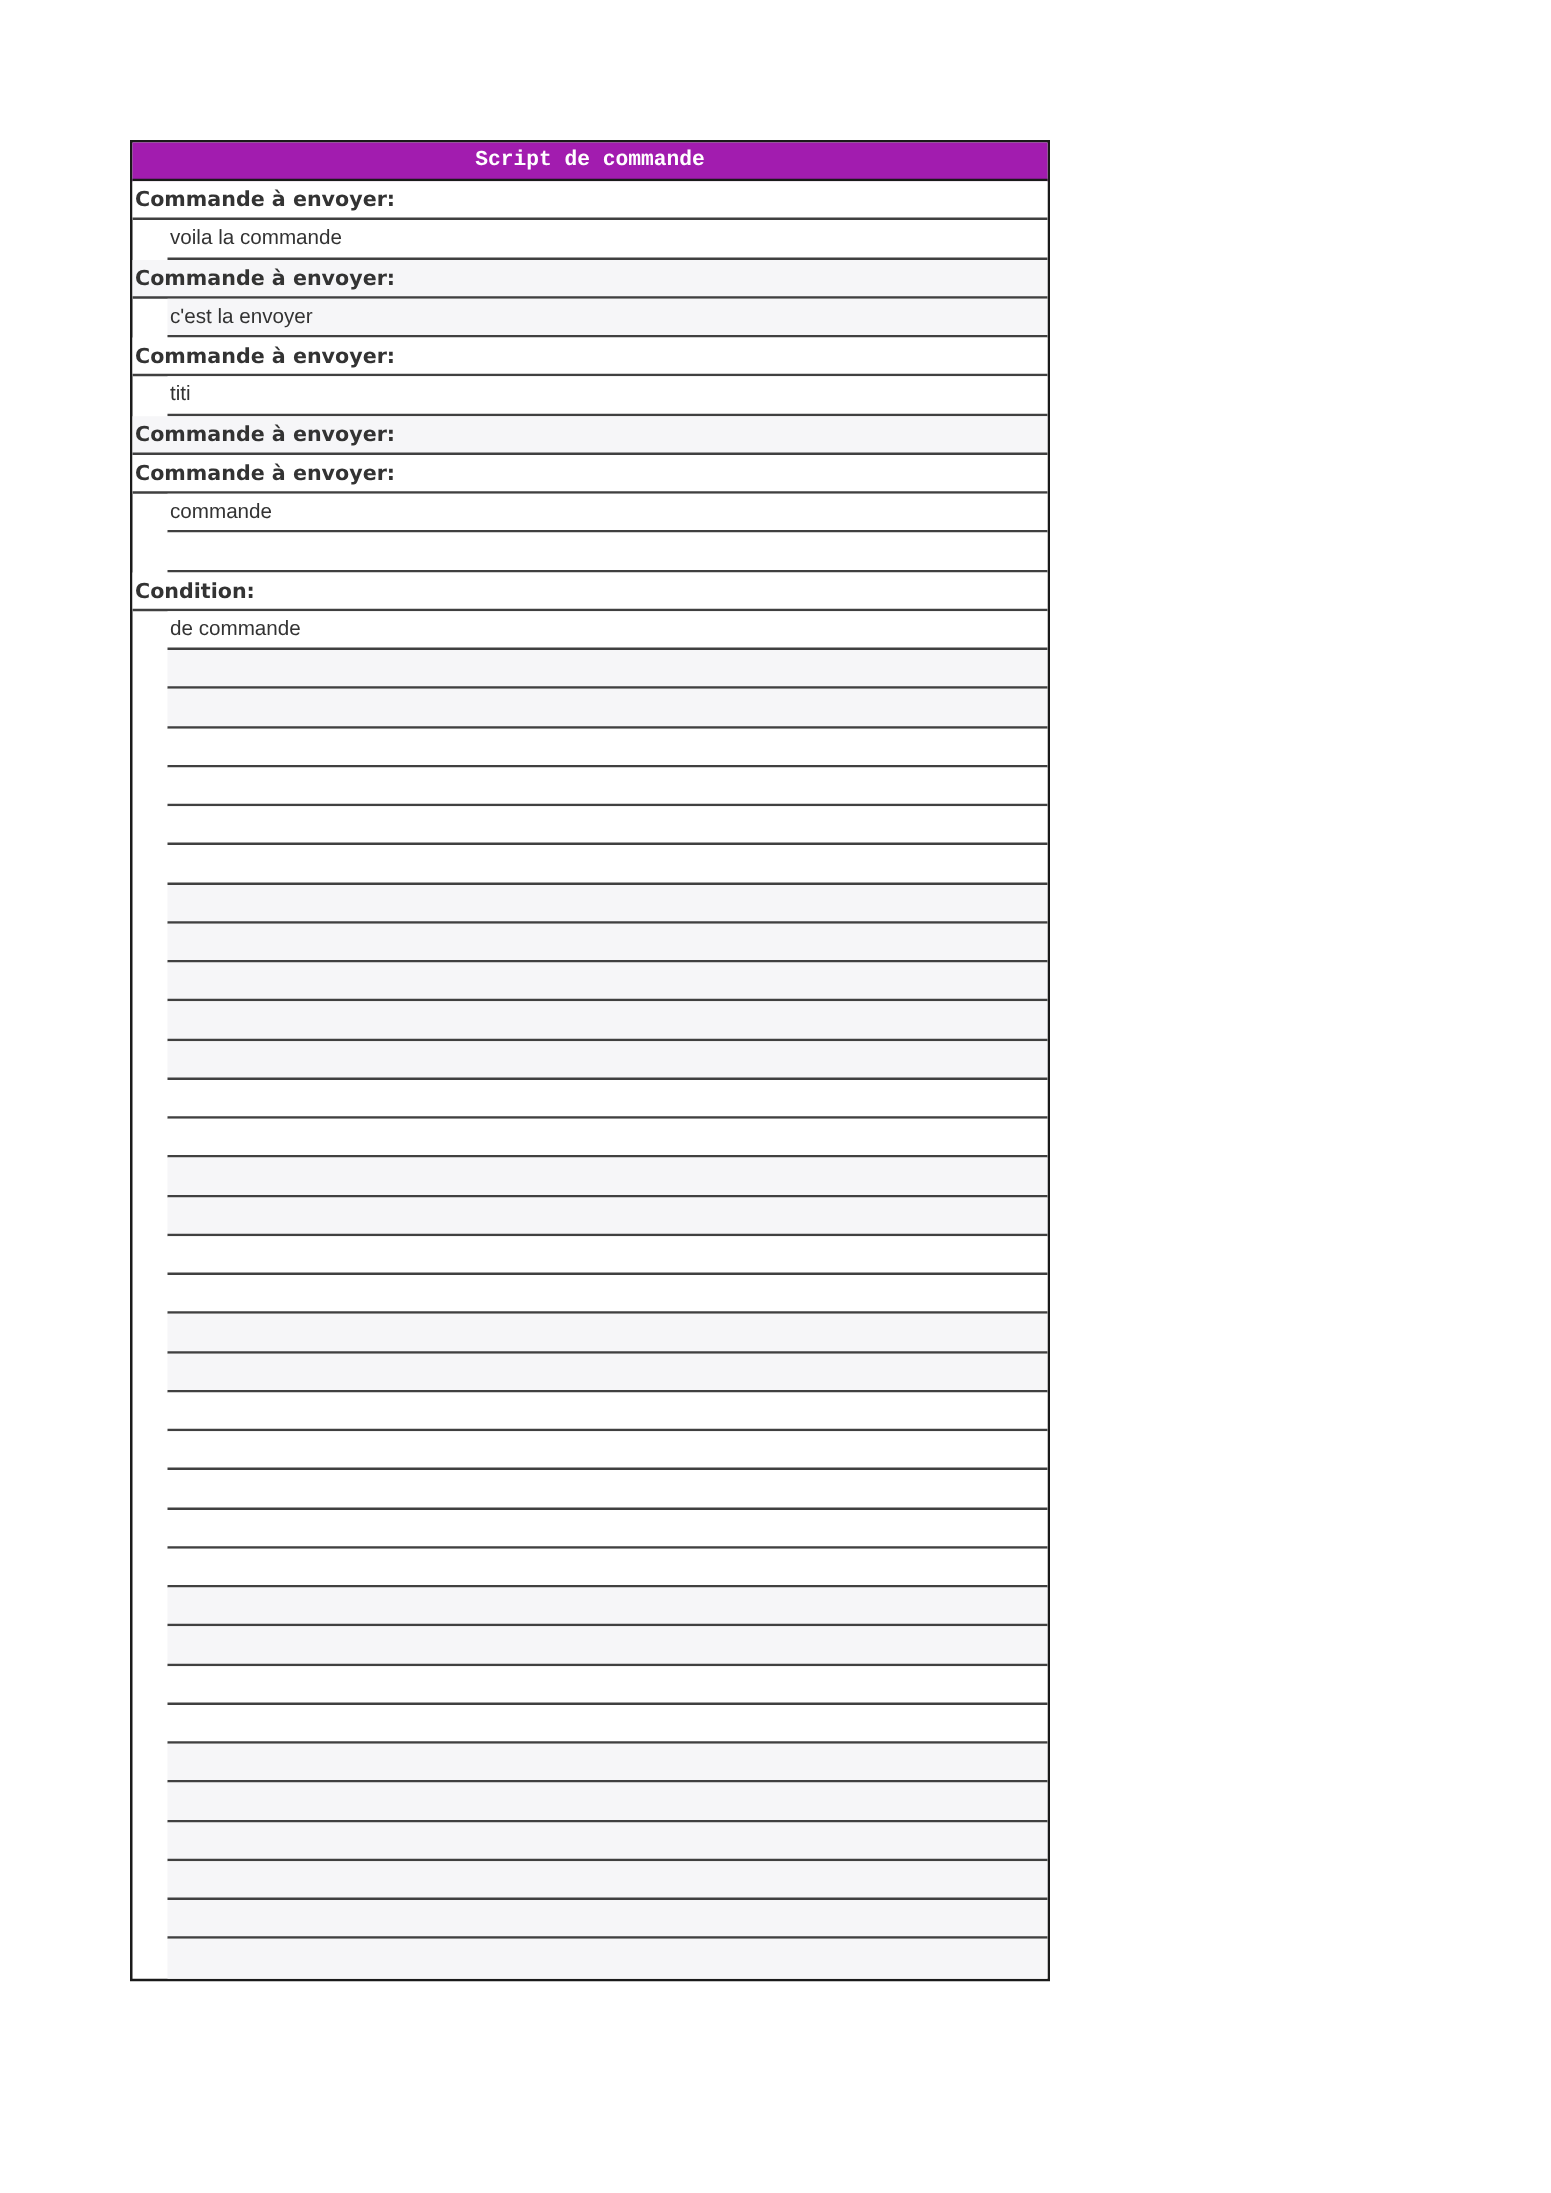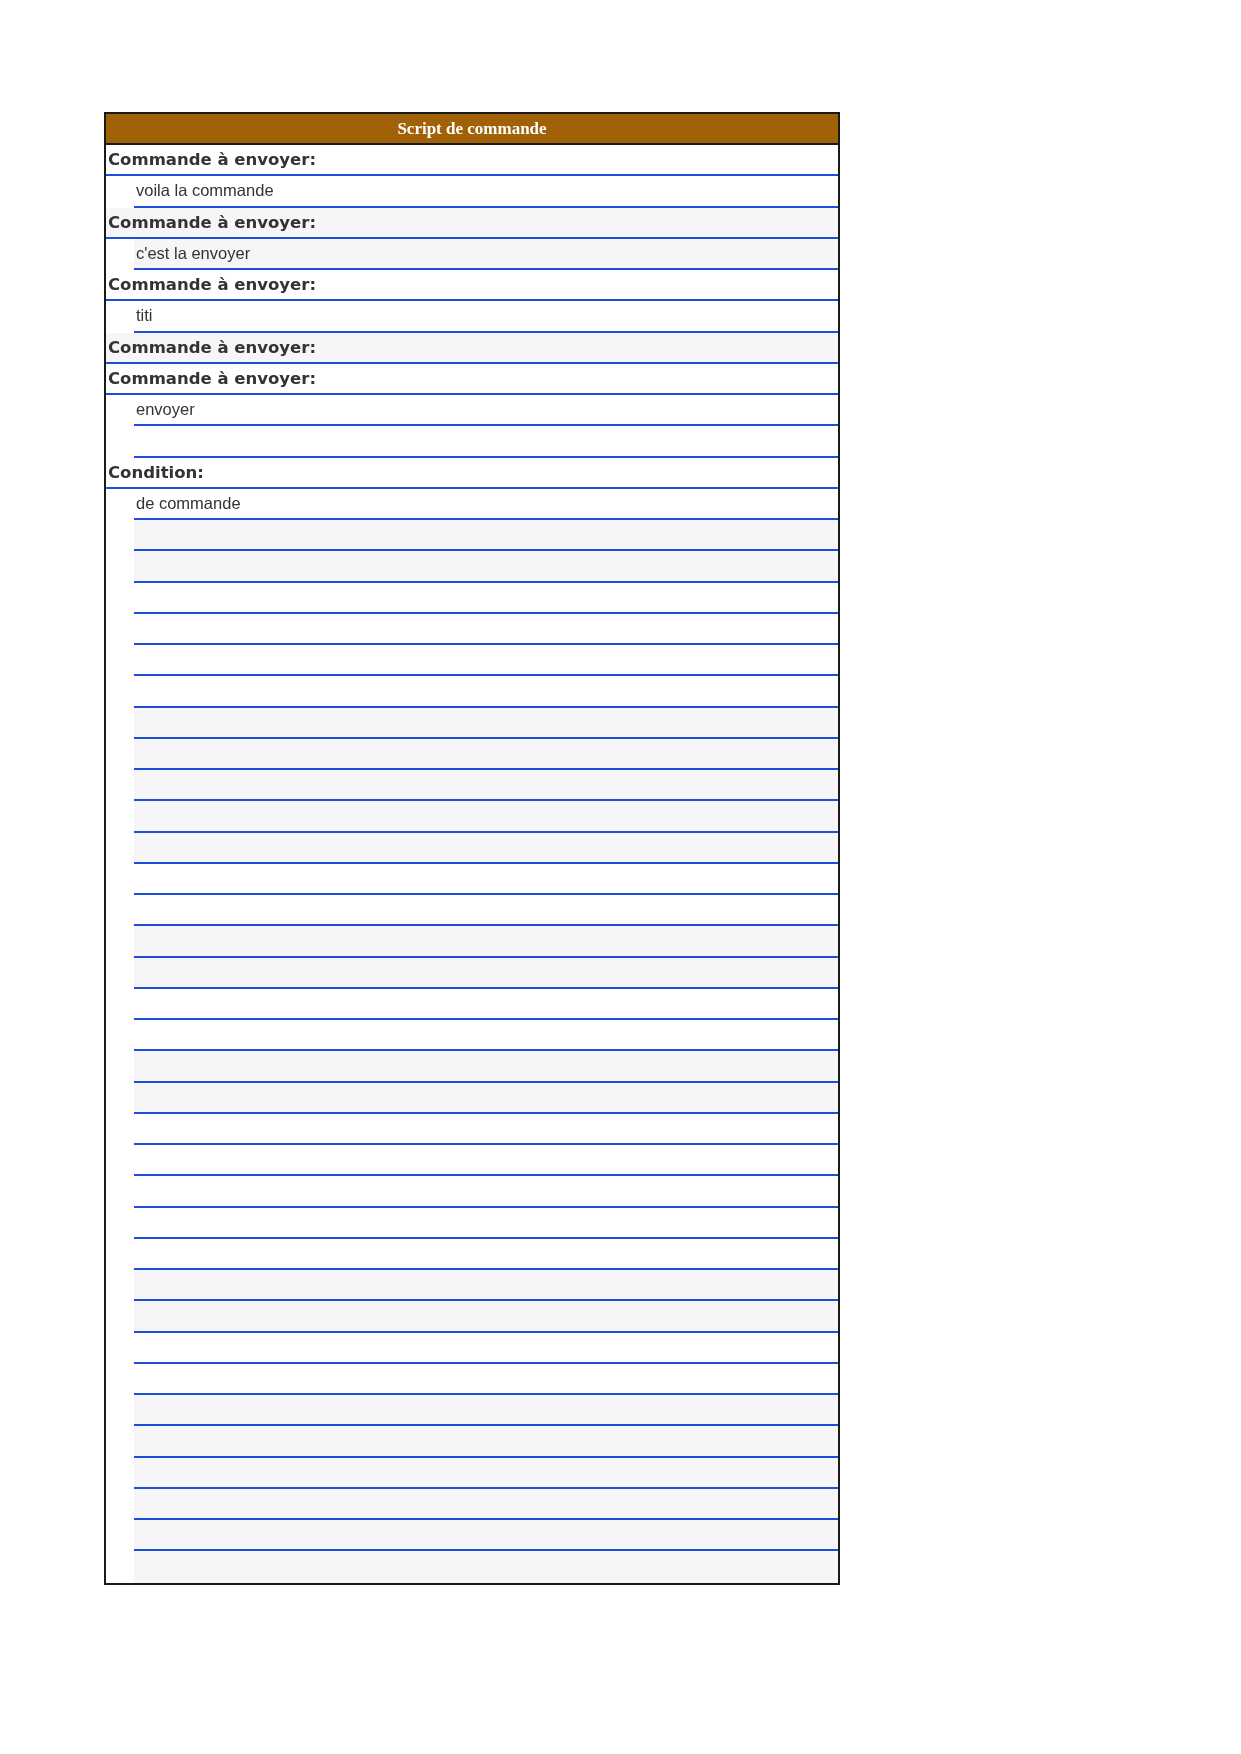--- a/index.html
+++ b/index.html
@@ -2,27 +2,27 @@
 <html><head>
   <meta charset="utf-8">
   <style>
     html, body { margin: 0; padding: 0; background: #ffffff; }
     body { width: 1241px; height: 1754px; position: relative; overflow: hidden; }
     .sheet {
       position: absolute; left: 104px; top: 112px; width: 736px;
       border: 2px solid #1a1a1a; box-sizing: border-box;
     }
     .header {
-      height: 31px; background: #a16207; color: #ffffff;
-      font-family: Liberation Serif, serif; font-weight: bold; font-size: 17px;
+      height: 31px; background: #a21caf; color: #ffffff;
+      font-family: Liberation Mono, monospace; font-weight: bold; font-size: 17px;
       display: flex; align-items: center; justify-content: center;
       border-bottom: 2px solid #1a1a1a; box-sizing: border-box;
     }
     .row {
-      height: 31.25px; box-sizing: border-box; border-bottom: 2px solid #1d4ed8;
+      height: 31.25px; box-sizing: border-box; border-bottom: 2px solid #404040;
       display: flex; align-items: center; padding-left: 2px;
       color: #333333; background: #ffffff;
     }
     .row:last-child { border-bottom: none; }
     .row.shaded { background: #f6f6f8; }
     .row.label { font-family: "DejaVu Sans", sans-serif; font-weight: bold; font-size: 16.5px; }
     .row.value { font-family: "Liberation Sans", sans-serif; font-size: 16.5px; margin-left: 28px; }
   </style>
 </head>
 <body>
@@ -31,21 +31,21 @@
   <div class="header">Script de commande</div>
   <div id="rows">
       <div class="row label">Commande à envoyer:</div>
       <div class="row value">voila la commande</div>
       <div class="row label shaded">Commande à envoyer:</div>
       <div class="row value shaded">c'est la envoyer</div>
       <div class="row label">Commande à envoyer:</div>
       <div class="row value">titi</div>
       <div class="row label shaded">Commande à envoyer:</div>
       <div class="row label">Commande à envoyer:</div>
-      <div class="row value">envoyer</div>
+      <div class="row value">commande</div>
       <div class="row value"></div>
       <div class="row label">Condition:</div>
       <div class="row value">de commande</div>
       <div class="row value shaded"></div>
       <div class="row value shaded"></div>
       <div class="row value"></div>
       <div class="row value"></div>
       <div class="row value"></div>
       <div class="row value"></div>
       <div class="row value shaded"></div>

